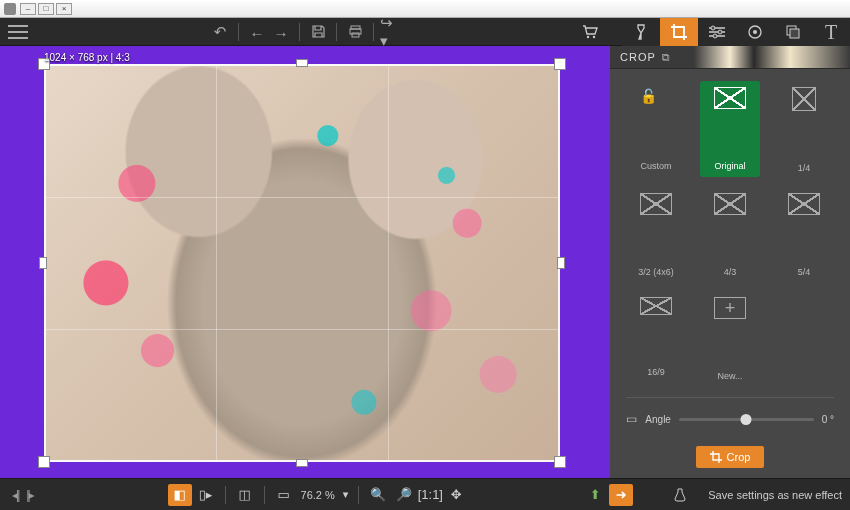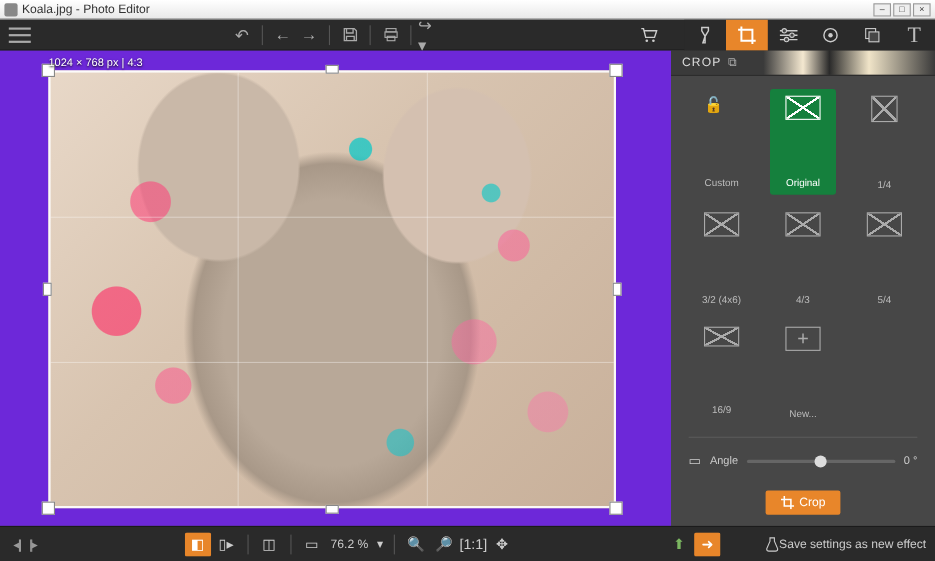--- a/index.html
+++ b/index.html
@@ -90,30 +90,29 @@
 .crop-btn-row { display:flex; justify-content:center; padding:10px 0; }
 .crop-btn { background:#e8862a; color:#fff; border:none; padding:5px 14px; font-size:11px; cursor:pointer; display:flex; align-items:center; gap:5px; border-radius:2px; }
 
 
 .bottombar { height:32px; background:#2a2a2a; display:flex; align-items:center; padding:0 8px; border-top:1px solid #1a1a1a; }
 .bottombar .nav-arrow { color:#999; font-size:12px; cursor:pointer; padding:0 4px; letter-spacing:-2px; }
 .bottombar .bb-icon { width:24px; height:22px; display:flex; align-items:center; justify-content:center; color:#ccc; cursor:pointer; font-size:13px; border:1px solid transparent; margin:0 1px; }
 .bottombar .bb-icon.hl { background:#e8862a; color:#fff; border-radius:2px; }
 .bottombar .zoom { color:#ccc; font-size:11px; padding:0 4px; cursor:pointer; }
 .bottombar .sep { width:1px; height:18px; background:#555; margin:0 6px; }
-.bottombar .save-effect { color:#ccc; font-size:11px; cursor:pointer; display:flex; align-items:center; gap:0; }
+.bottombar .save-effect { color:#ccc; font-size:11px; cursor:pointer; display:flex; align-items:center; gap:22px; }
 
 svg { display:block; }
 </style>
 </head>
 <body>
 
 <div class="titlebar">
   <div class="app-icon"></div>
-  <div class="title-text">Koala.jpg - Photo Editor</div>
   <div class="win-btns">
     <div class="win-btn">–</div>
     <div class="win-btn">□</div>
     <div class="win-btn">×</div>
   </div>
 </div>
 
 <div class="toolbar">
   <div class="hamburger">
       <div></div>

